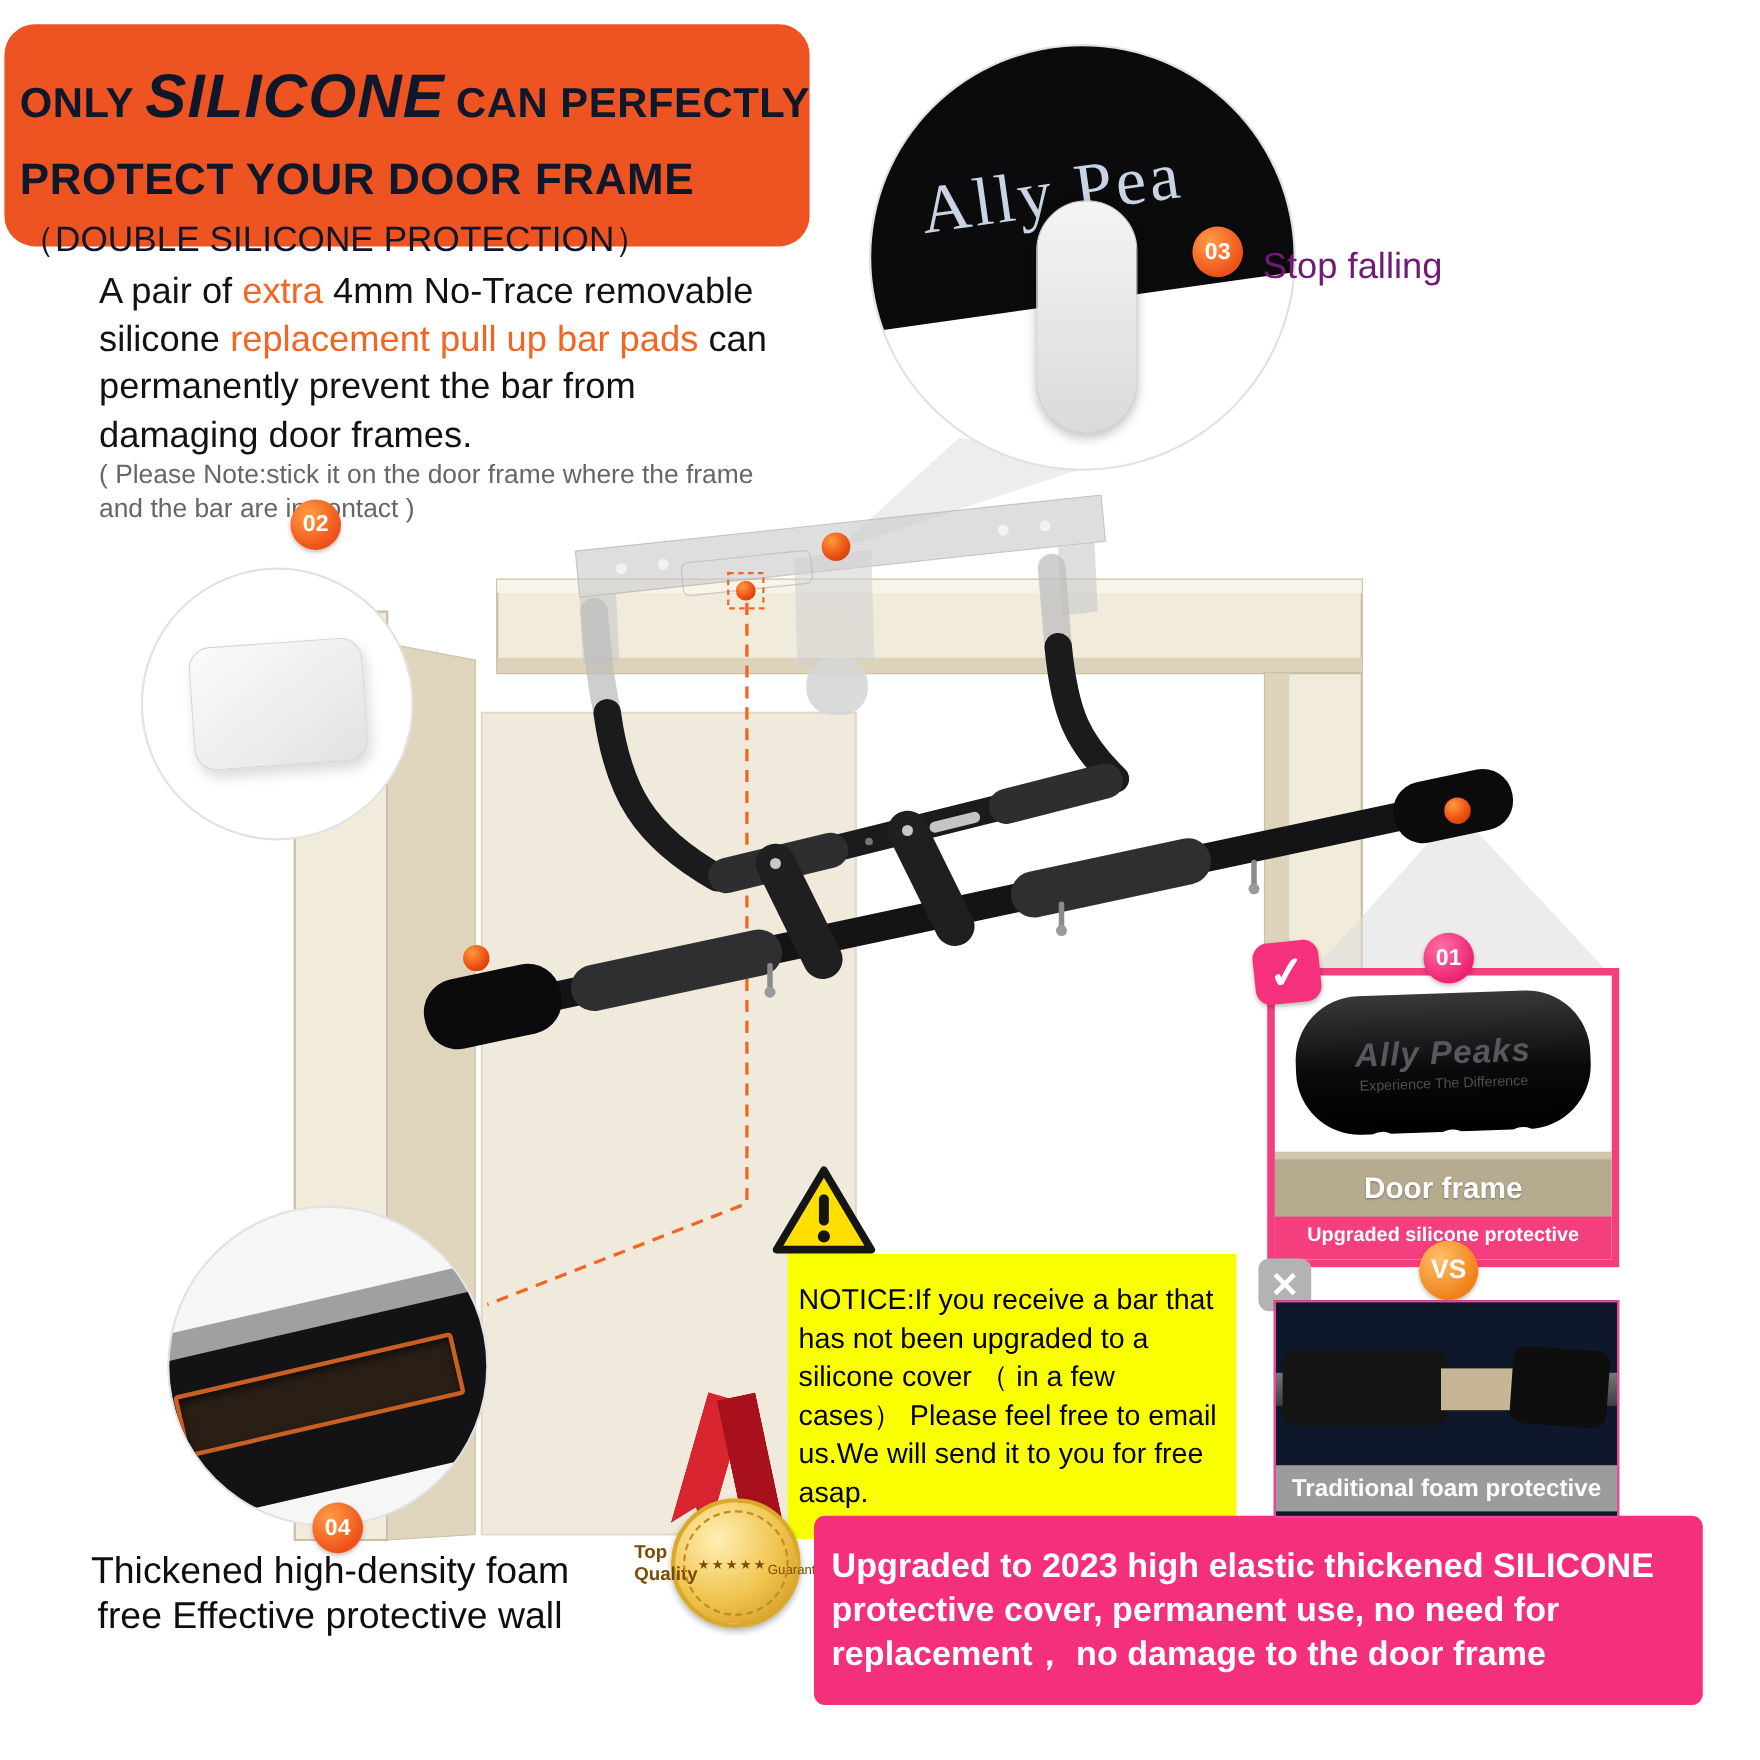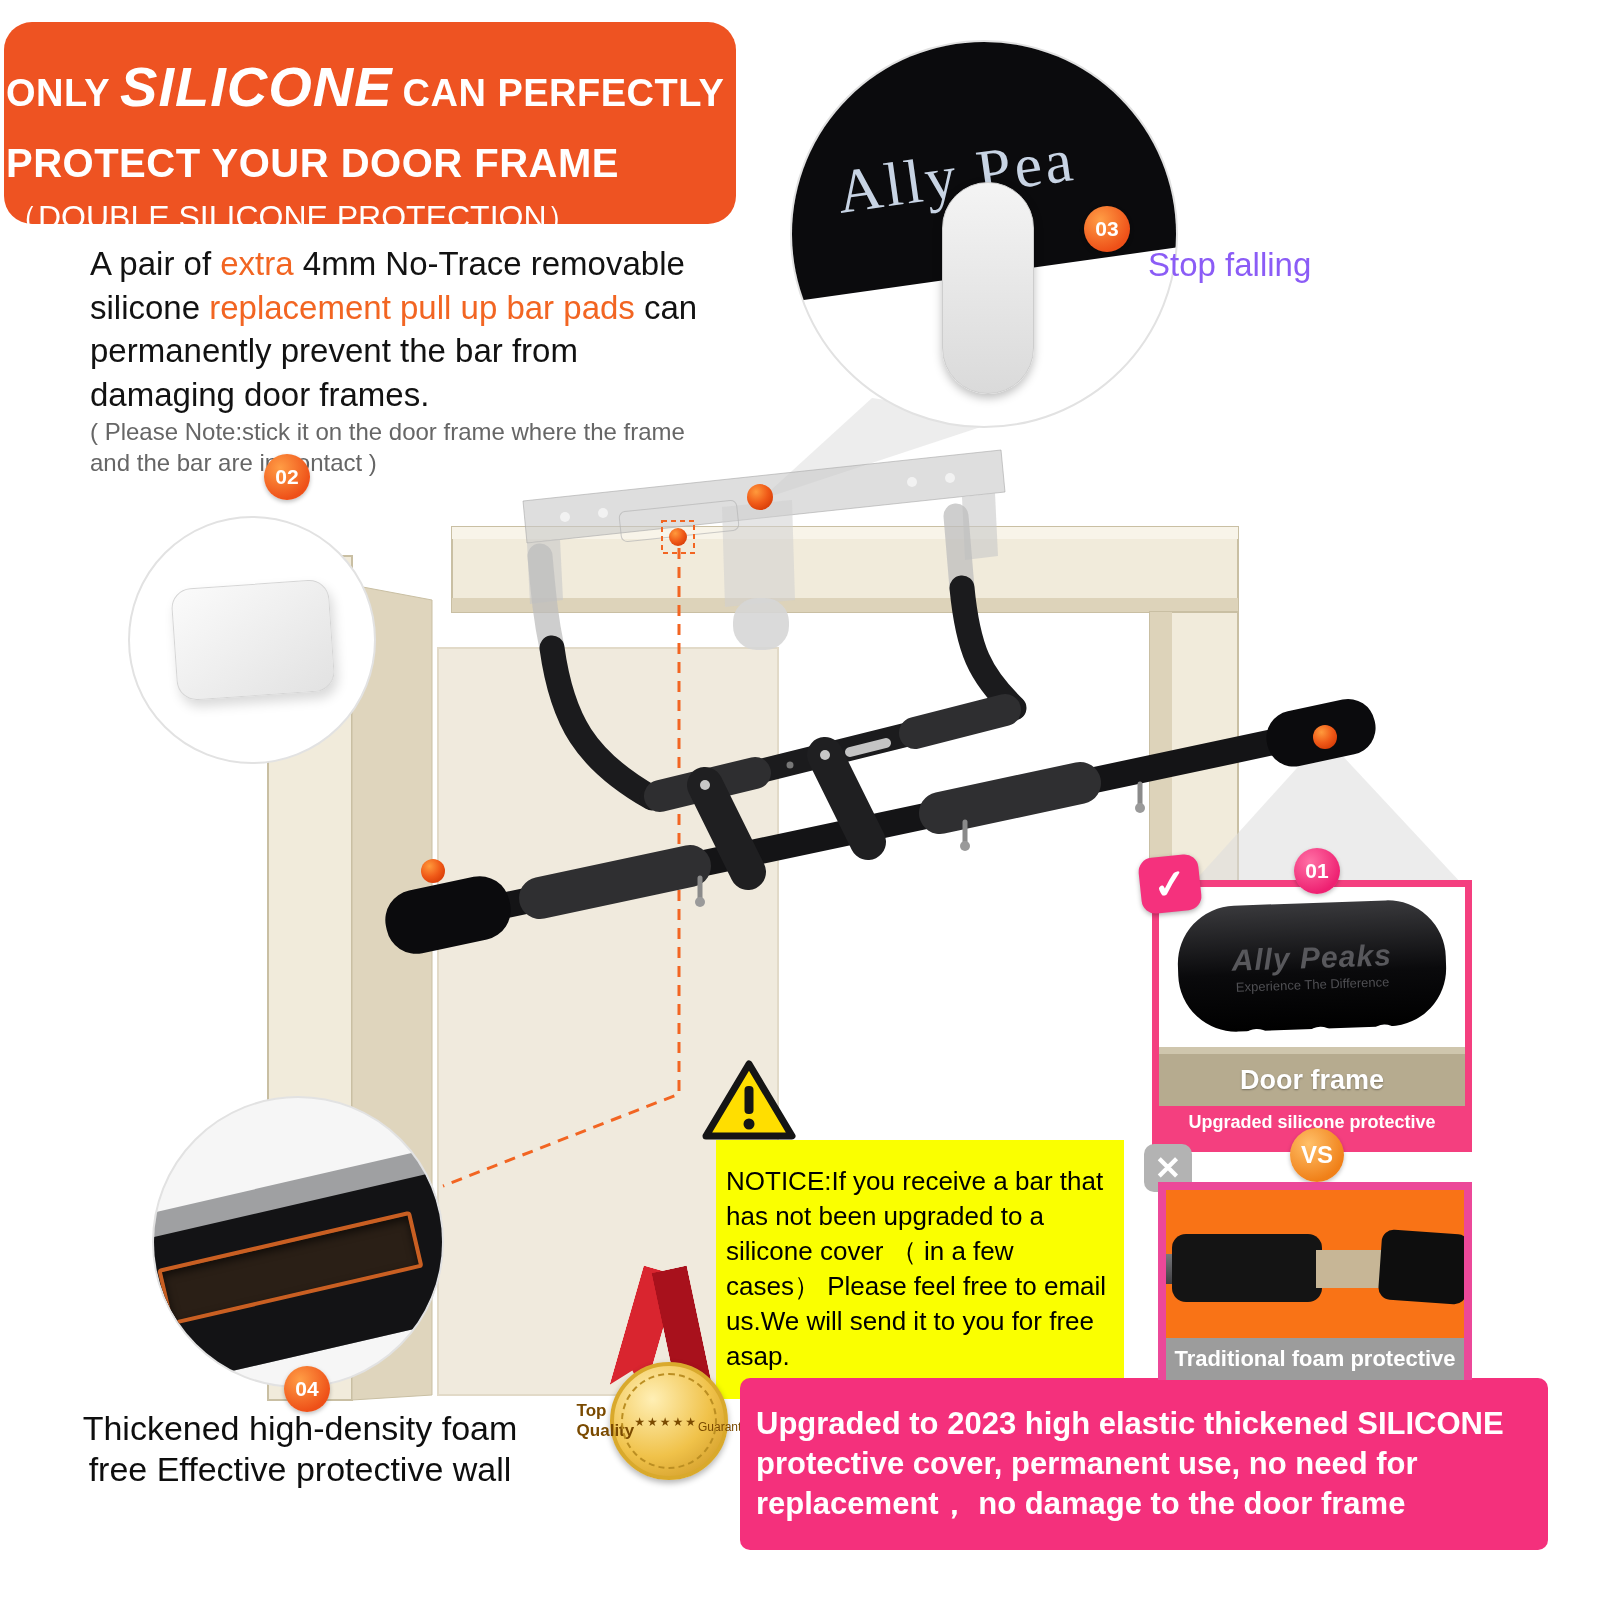--- a/index.html
+++ b/index.html
@@ -6,22 +6,22 @@
   html,body { background:#888; }
   #page {
     position:relative; width:1600px; height:1600px; background:#ffffff;
     overflow:hidden; font-family:"Liberation Sans", sans-serif; margin:0 auto;
   }
   .abs { position:absolute; }
 
   
   .header-banner {
     left:4px; top:22px; width:732px; height:202px;
-    background:#EE5322; border-radius:28px; color:#ffffff;
-    padding:14px 6px 0 2px;
+    background:#EE5322; border-radius:28px; color:#0f172a;
+    padding:14px 6px 0 14px;
   }
   .hl1 { font-size:38px; font-weight:800; white-space:nowrap; display:flex; align-items:baseline; letter-spacing:.5px; }
   .hl1 .em { font-size:56px; font-style:italic; font-weight:800; margin:18px 10px; letter-spacing:1px; }
   .hl2 { font-size:40px; font-weight:800; margin-top:4px; letter-spacing:.5px; }
   .hl3 { font-size:32px; font-weight:500; margin-top:10px; }
 
   
   .intro { left:90px; top:242px; width:630px; font-size:33px; line-height:1.32; color:#121212; }
   .intro .orange { color:#F26522; }
   .intro-note { left:90px; top:416px; width:640px; font-size:24px; line-height:1.3; color:#666; }
@@ -56,21 +56,21 @@
   
   .badge { position:absolute; width:46px; height:46px; border-radius:50%;
            display:flex; align-items:center; justify-content:center;
            color:#fff; font-weight:bold; font-size:21px;
            background:radial-gradient(circle at 35% 30%, #FF9D45, #EE5018 72%);
            box-shadow:0 2px 4px rgba(0,0,0,.25); }
   .badge.pink { background:radial-gradient(circle at 35% 30%, #FF70A5, #EE2071 72%); }
   .badge.vs   { width:54px; height:54px; font-size:24px;
                 background:radial-gradient(circle at 35% 30%, #FFC069, #F08018 72%); }
 
-  .stop-falling { left:1148px; top:246px; font-size:33px; color:#8b5cf6; }
+  .stop-falling { left:1148px; top:223px; font-size:33px; color:#701a75; }
 
   
   .warn-tri { left:700px; top:1056px; }
   .notice { left:716px; top:1140px; width:408px; background:#FAFF00;
             padding:24px 10px; font-size:26px; line-height:1.35; color:#000; }
 
   
   .medal { left:600px; top:1268px; width:140px; height:218px; }
   .ribbon { position:absolute; width:36px; height:124px;
             clip-path:polygon(0 0,100% 0,100% 100%,50% 84%,0 100%); }
@@ -109,21 +109,21 @@
                  font-size:18px; display:flex; align-items:center; justify-content:center; }
   .check-badge { left:1140px; top:856px; width:60px; height:56px; background:#F5317D; border-radius:14px;
                  transform:rotate(-6deg); color:#fff; font-size:40px; font-weight:bold;
                  display:flex; align-items:center; justify-content:center;
                  box-shadow:0 2px 5px rgba(0,0,0,.3); }
 
   
   .x-badge { left:1144px; top:1144px; width:48px; height:48px; background:#B3B3B3; border-radius:10px;
              color:#fff; font-size:32px; font-weight:bold; display:flex; align-items:center;
              justify-content:center; }
-  .trad-box { left:1158px; top:1182px; width:314px; height:198px; border:8px solid #ec4899; background:#f97316;text-align:center; }
+  .trad-box { left:1158px; top:1182px; width:314px; height:198px; border:2px solid #ec4899; background:#0f172a;text-align:center; }
   .trad-img { position:relative; width:100%; height:148px; overflow:hidden; }
   .trad-bar { position:absolute; left:0; right:0; top:64px; height:30px;
               background:linear-gradient(180deg,#77777B,#3E3E42); }
   .trad-foam1 { position:absolute; left:6px; top:44px; width:150px; height:68px; background:#141414; border-radius:14px; }
   .trad-bare { position:absolute; left:150px; top:60px; width:70px; height:38px; background:#C7B696; }
   .trad-foam2 { position:absolute; left:214px; top:42px; width:88px; height:70px; background:#0E0E0E;
                 border-radius:12px; transform:rotate(4deg); }
   .trad-caption { width:100%; height:42px; background:#9C9C9C; color:#fff; font-weight:bold;
                   font-size:22px; display:flex; align-items:center; justify-content:center; }
 </style>

